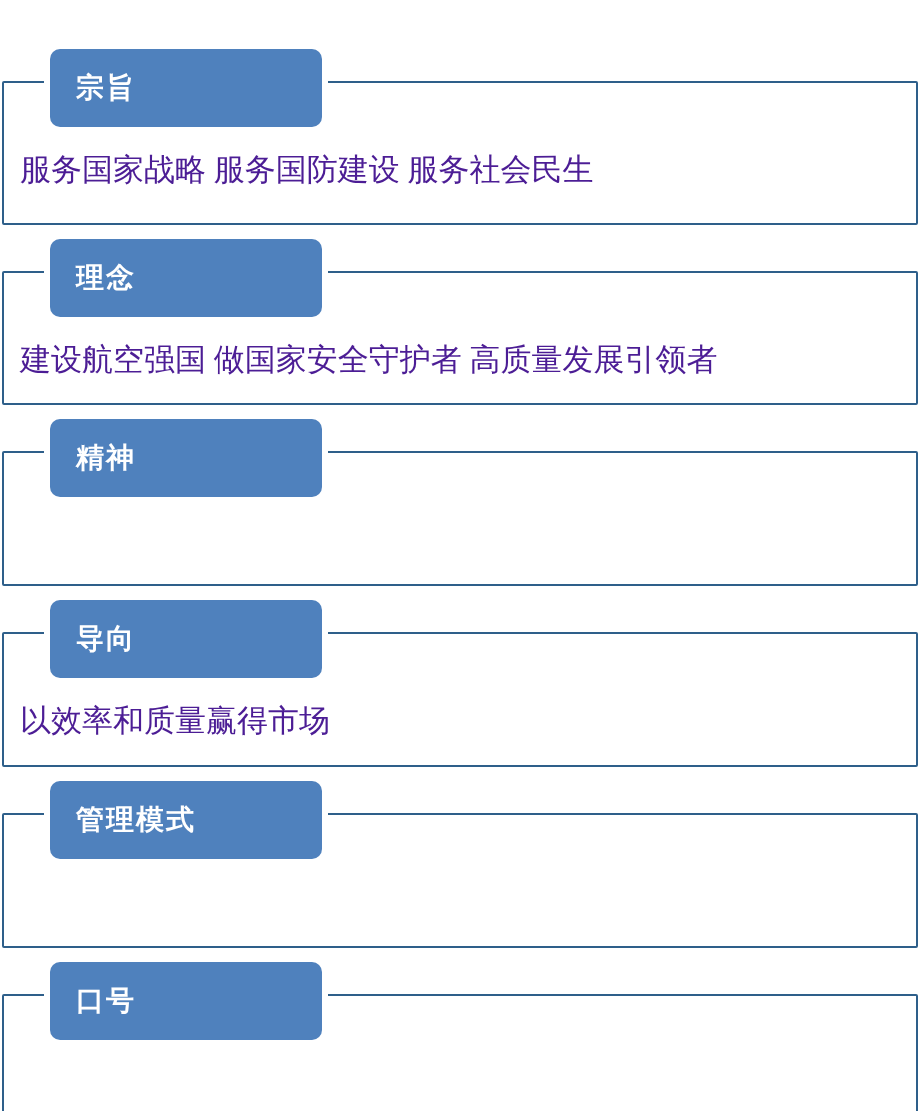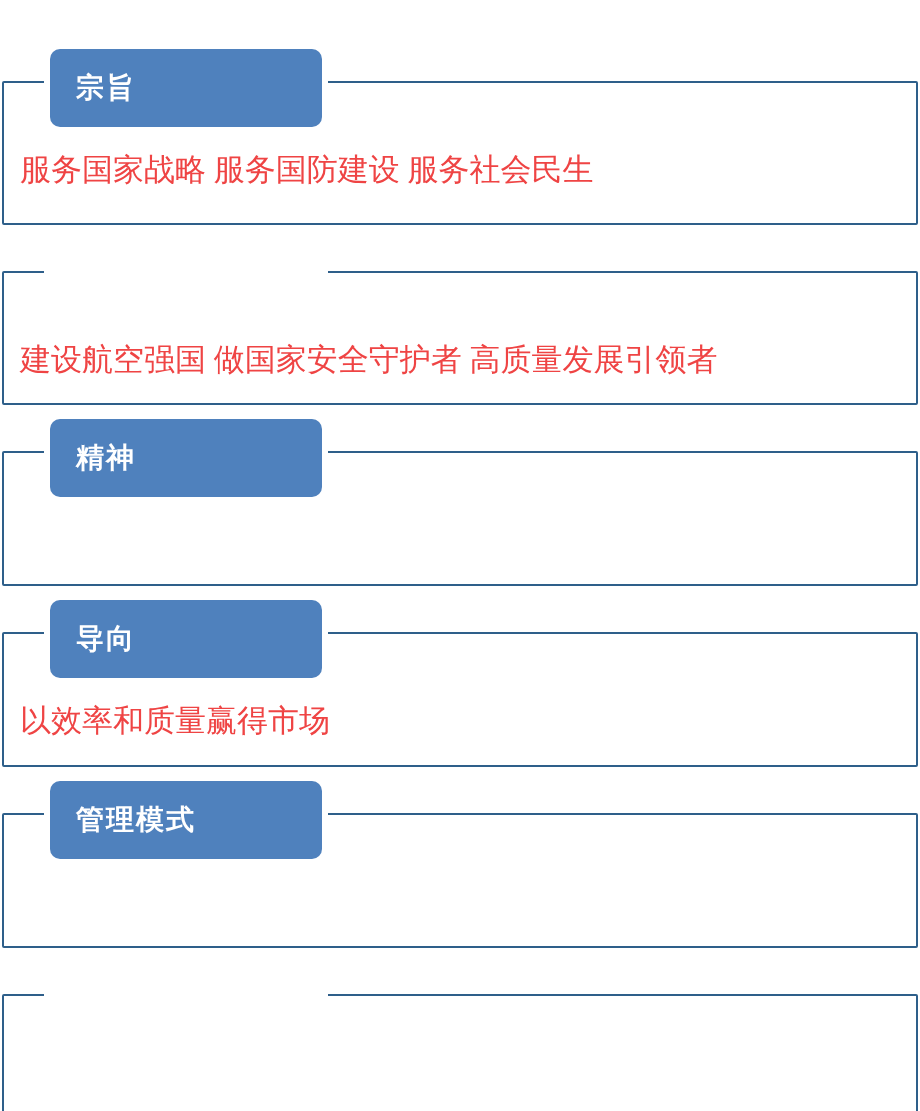--- a/index.html
+++ b/index.html
@@ -64,21 +64,21 @@
     font-weight: bold;
     letter-spacing: 2px;
     padding-left: 26px;
     line-height: 1;
   }
   .body-text {
     position: absolute;
     left: 20px;
     top: 108px;
     right: 14px;
-    color: #ef4444;
+    color: #4c1d95;
     font-size: 31px;
     font-family: "Liberation Serif", serif;
     font-weight: 500;
     line-height: 1.2;
     white-space: nowrap;
   }
   
   .section.s0 { height: 190px; }
   .section.s1 { height: 180px; }
   .section.s2 { height: 181px; }
@@ -96,20 +96,23 @@
     <div class="notch"></div>
     <div class="tab">
       <span class="tab-label">宗旨</span>
     </div>
     <div class="body-text">服务国家战略  服务国防建设  服务社会民生</div>
   </div>
 
   <div class="section s1">
     <div class="frame"></div>
     <div class="notch"></div>
+    <div class="tab">
+      <span class="tab-label">理念</span>
+    </div>
     <div class="body-text">建设航空强国  做国家安全守护者  高质量发展引领者</div>
   </div>
 
   <div class="section s2">
     <div class="frame"></div>
     <div class="notch"></div>
     <div class="tab">
       <span class="tab-label">精神</span>
     </div>
   </div>
@@ -127,15 +130,18 @@
     <div class="frame"></div>
     <div class="notch"></div>
     <div class="tab">
       <span class="tab-label">管理模式</span>
     </div>
   </div>
 
   <div class="section s5">
     <div class="frame"></div>
     <div class="notch"></div>
+    <div class="tab">
+      <span class="tab-label">口号</span>
+    </div>
   </div>
 
 </div>
 
 </body></html>

